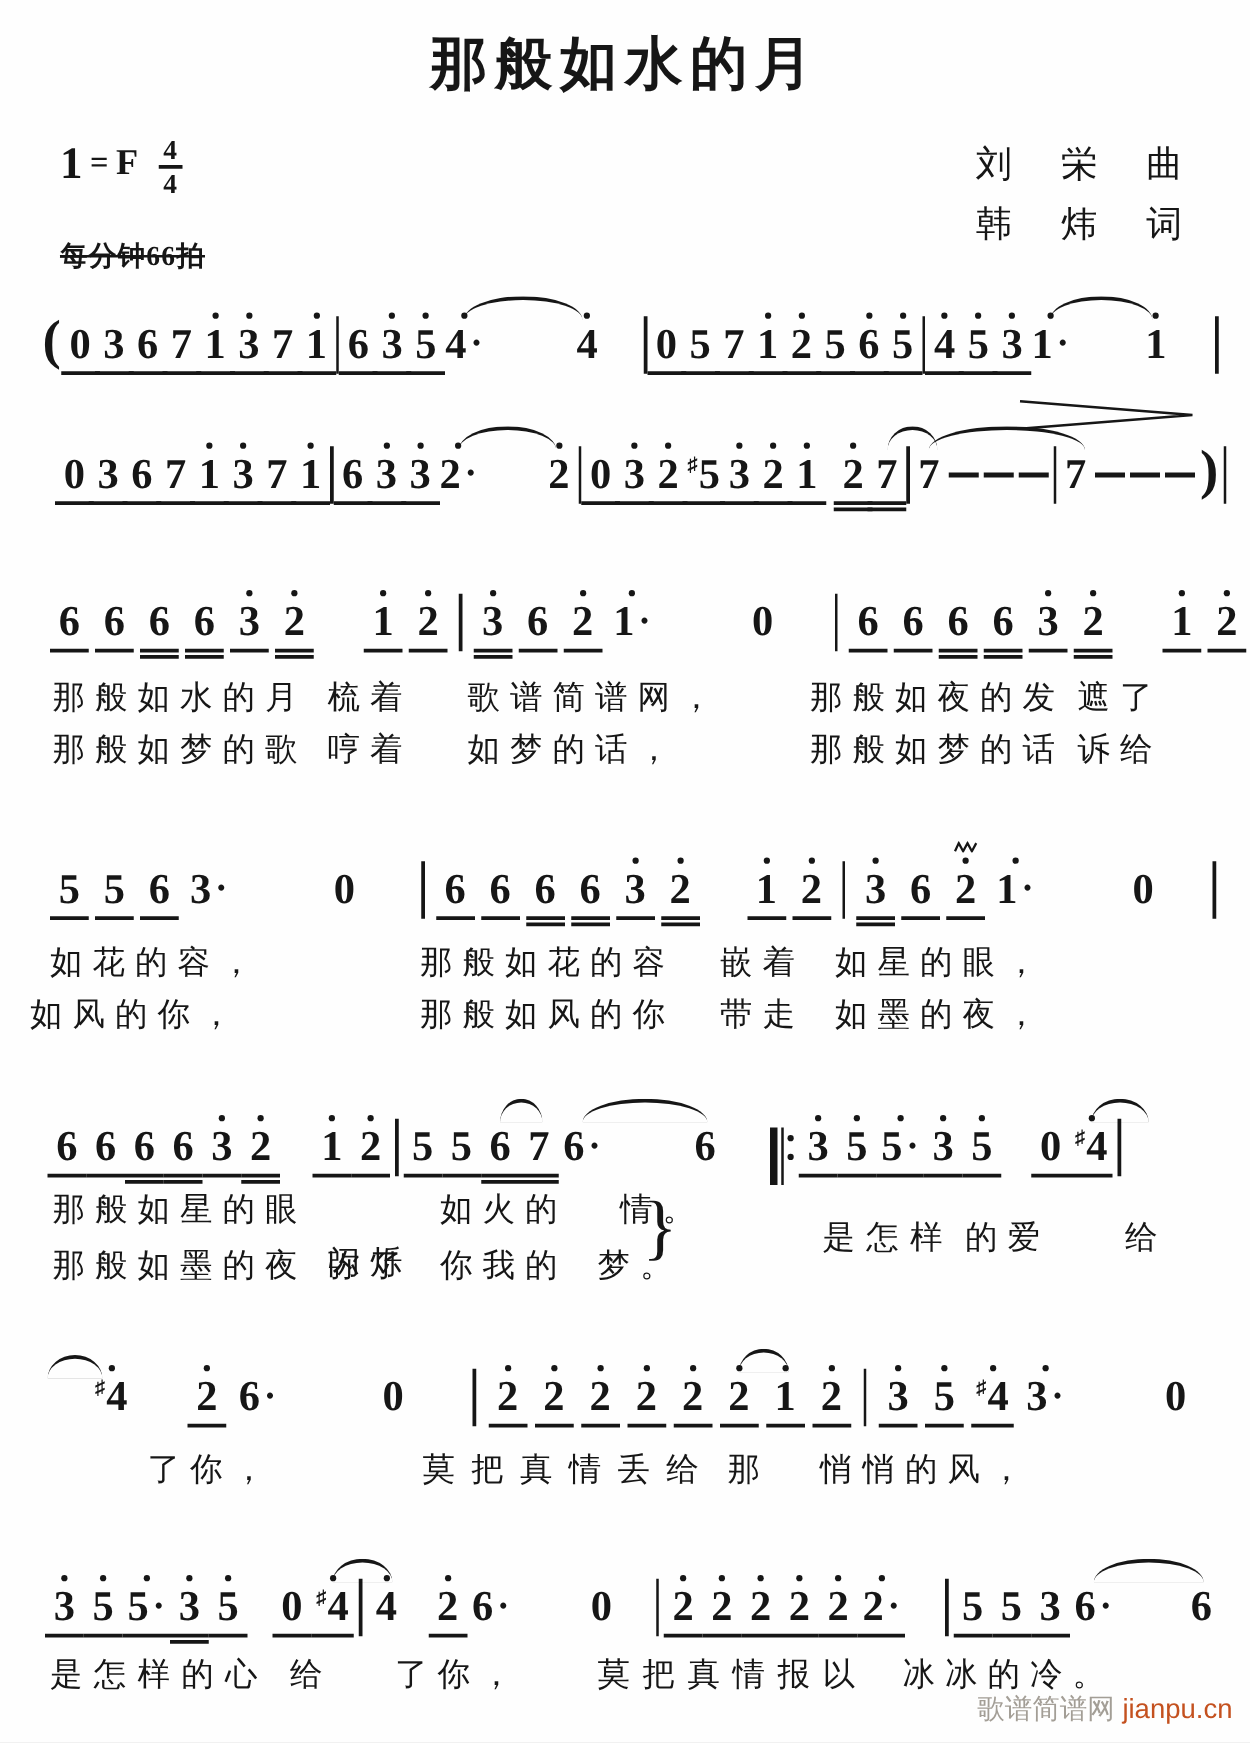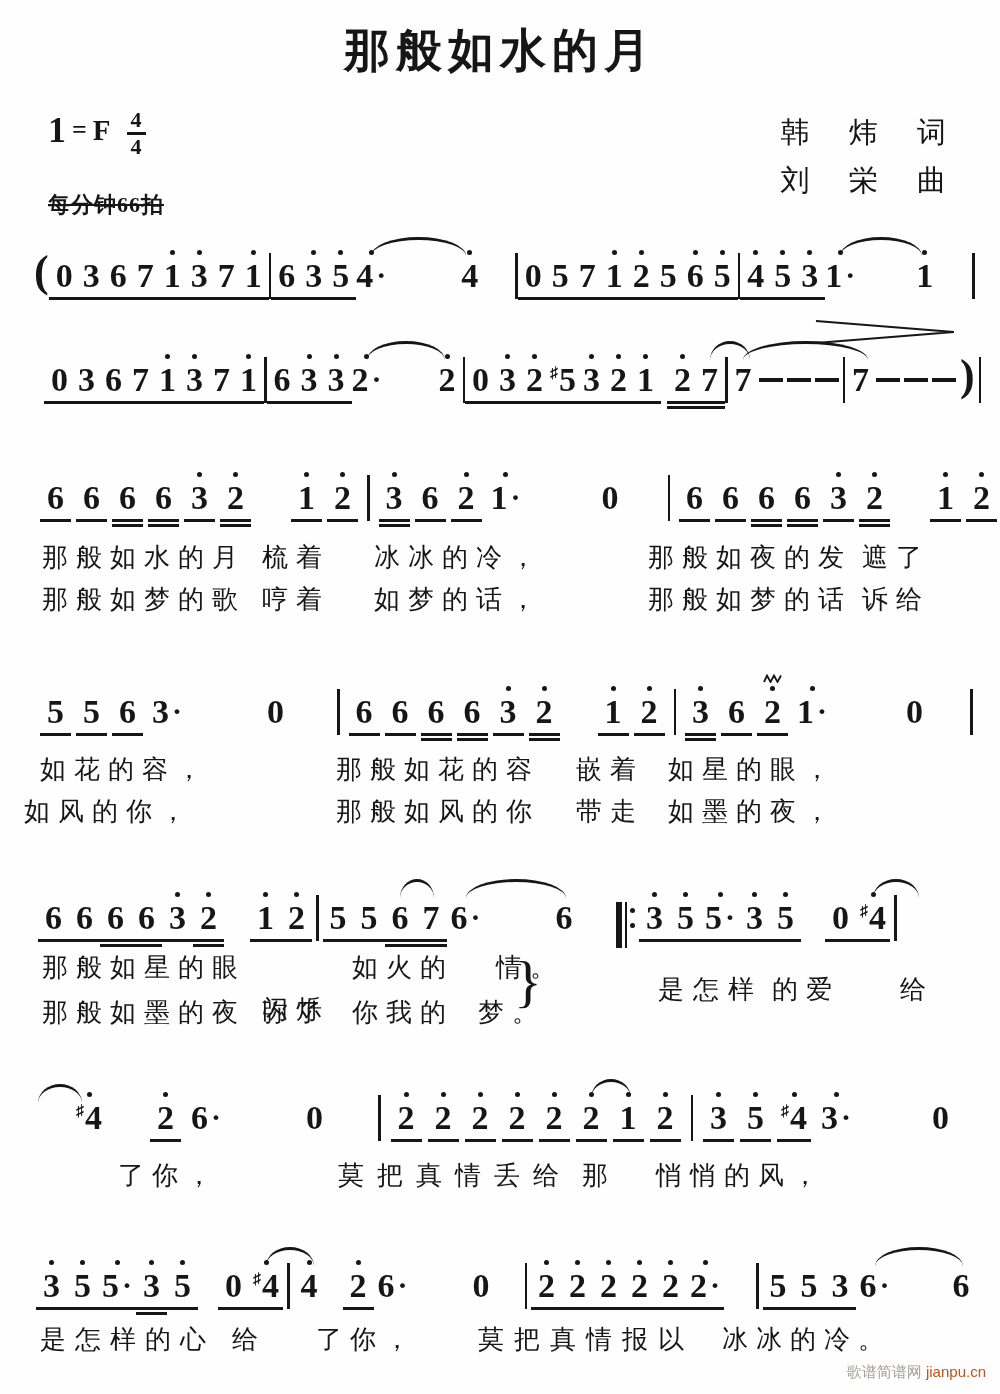--- a/index.html
+++ b/index.html
@@ -40,21 +40,21 @@
   .arcin{position:relative;width:10px;height:12px;}
   .arcin .tie{left:-14px;width:44px;top:-4px;}
   .rgroup{display:flex;align-items:flex-start;gap:3px;margin-top:7px;}
   .rdots{display:flex;flex-direction:column;justify-content:center;gap:10px;height:46px;}
   .rdot{width:5px;height:5px;border-radius:50%;background:#161616;}
   .mord{position:absolute;top:-13px;left:50%;transform:translateX(-50%);z-index:3;}
   
   .lyr{position:absolute;font-size:26px;letter-spacing:8px;white-space:nowrap;}
   #brace{position:absolute;font-size:58px;font-weight:400;}
   #hairpin{position:absolute;}
-  #watermark{position:absolute;right:14px;bottom:12px;font-size:15px;
+  #watermark{position:absolute;right:14px;bottom:12px;font-size:22px;
              font-family:"Liberation Sans","DejaVu Sans",sans-serif;}
 </style>
 </head>
 <body>
 
 <div id="page">
   <div id="title">那般如水的月</div>
 
   <div id="keysig">
     <span class="one">1</span>
@@ -62,22 +62,22 @@
     <span class="klet">F</span>
     <span class="frac">
       <span class="ft">4</span>
       <span class="fb">4</span>
     </span>
   </div>
 
   <div id="tempo">每分钟66拍</div>
 
   <div id="credits">
+    <div>刘 栄 曲</div>
     <div>韩 炜 词</div>
-    <div>刘 栄 曲</div>
   </div>
 
   <div id="score">
       <div class="mline" style="left: 34px; top: 246px; gap: 4px;">
         <span class="paren">(</span>
         <span class="note">
           <div class="osp"></div>
           <div class="dgt">0</div>
           <div class="uls">
             <div class="ul1"></div>
@@ -1178,21 +1178,21 @@
         <span class="hgap" style="width: 44px;"></span>
         <span class="note">
           <div class="osp"></div>
           <div class="dgt">6</div>
           <div class="uls"></div>
         </span>
         <span class="hgap" style="width: 12px;"></span>
       </div>
       <div class="lyr" style="left: 42px; top: 540px;">那般如水的月</div>
       <div class="lyr" style="left: 262px; top: 540px;">梳着</div>
-      <div class="lyr" style="left: 374px; top: 540px;">冰冰的冷，</div>
+      <div class="lyr" style="left: 374px; top: 540px;">歌谱简谱网，</div>
       <div class="lyr" style="left: 648px; top: 540px;">那般如夜的发</div>
       <div class="lyr" style="left: 862px; top: 540px;">遮了</div>
       <div class="lyr" style="left: 42px; top: 582px;">那般如梦的歌</div>
       <div class="lyr" style="left: 262px; top: 582px;">哼着</div>
       <div class="lyr" style="left: 374px; top: 582px;">如梦的话，</div>
       <div class="lyr" style="left: 648px; top: 582px;">那般如梦的话</div>
       <div class="lyr" style="left: 862px; top: 582px;">诉给</div>
       <div class="lyr" style="left: 40px; top: 752px;">如花的容，</div>
       <div class="lyr" style="left: 336px; top: 752px;">那般如花的容</div>
       <div class="lyr" style="left: 576px; top: 752px;">嵌着</div>

